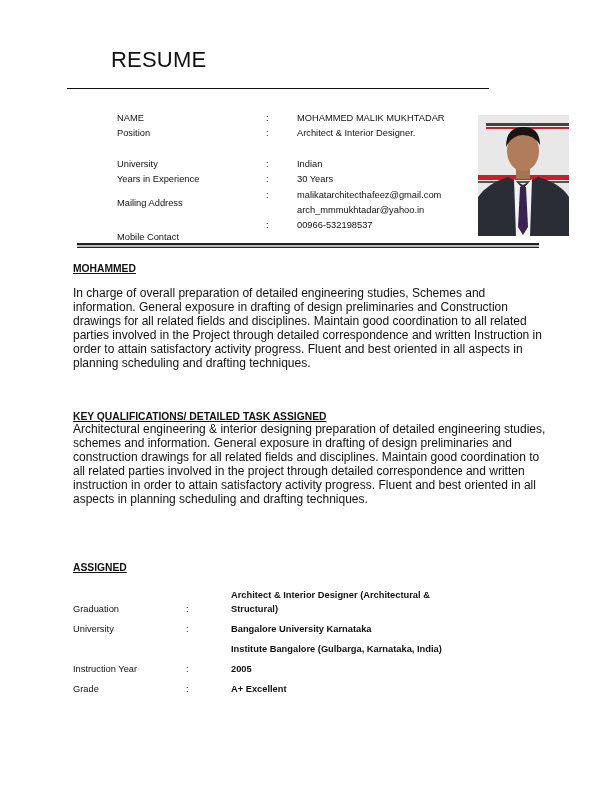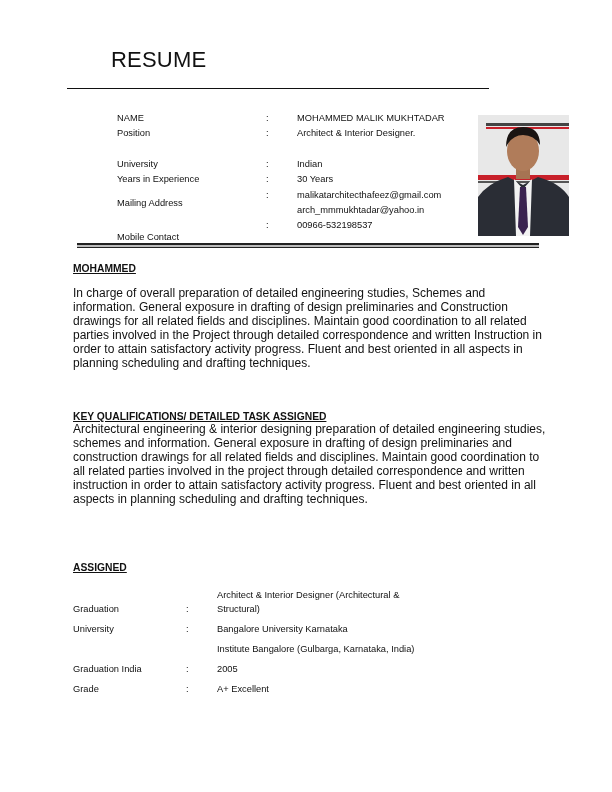--- a/index.html
+++ b/index.html
@@ -13,21 +13,21 @@
   .colon { left: 222px; }
   .val { left: 253px; }
   .photo { left: 478px; top: 115px; width: 91px; height: 121px; overflow: hidden; background: #e9e9e9; }
   .dbl-rule { left: 77px; top: 243px; width: 462px; height: 5px;
               border-top: 2px solid #222; border-bottom: 1.5px solid #222; box-sizing: border-box; background: #bbb; }
   .heading { left: 73px; font-size: 10.3px; font-weight: bold; text-decoration: underline; white-space: nowrap; }
   .para { left: 73px; width: 475px; font-size: 12px; line-height: 14px; }
   .edu { font-size: 9.3px; line-height: 15px; white-space: nowrap; }
   .elbl { left: 73px; }
   .ecolon { left: 186px; }
-  .eval { left: 217px; }
+  .eval { left: 231px; font-weight: bold; }
 </style>
 </head>
 <body>
 
 <div class="abs title">RESUME</div>
 <div class="abs top-rule"></div>
 
 <div>
   <div class="abs info lbl" style="top:111px">NAME</div>
   <div class="abs info colon" style="top:111px">:</div>
@@ -85,20 +85,20 @@
   <div class="abs edu elbl" style="top:602px">Graduation</div>
   <div class="abs edu ecolon" style="top:602px">:</div>
   <div class="abs edu eval" style="top:602px">Structural)</div>
 
   <div class="abs edu elbl" style="top:622px">University</div>
   <div class="abs edu ecolon" style="top:622px">:</div>
   <div class="abs edu eval" style="top:622px">Bangalore University Karnataka</div>
 
   <div class="abs edu eval" style="top:642px">Institute Bangalore (Gulbarga, Karnataka, India)</div>
 
-  <div class="abs edu elbl" style="top:662px">Graduation India</div>
+  <div class="abs edu elbl" style="top:662px">Instruction Year</div>
   <div class="abs edu ecolon" style="top:662px">:</div>
   <div class="abs edu eval" style="top:662px">2005</div>
 
   <div class="abs edu elbl" style="top:682px">Grade</div>
   <div class="abs edu ecolon" style="top:682px">:</div>
   <div class="abs edu eval" style="top:682px">A+ Excellent</div>
 </div>
 
 </body></html>

